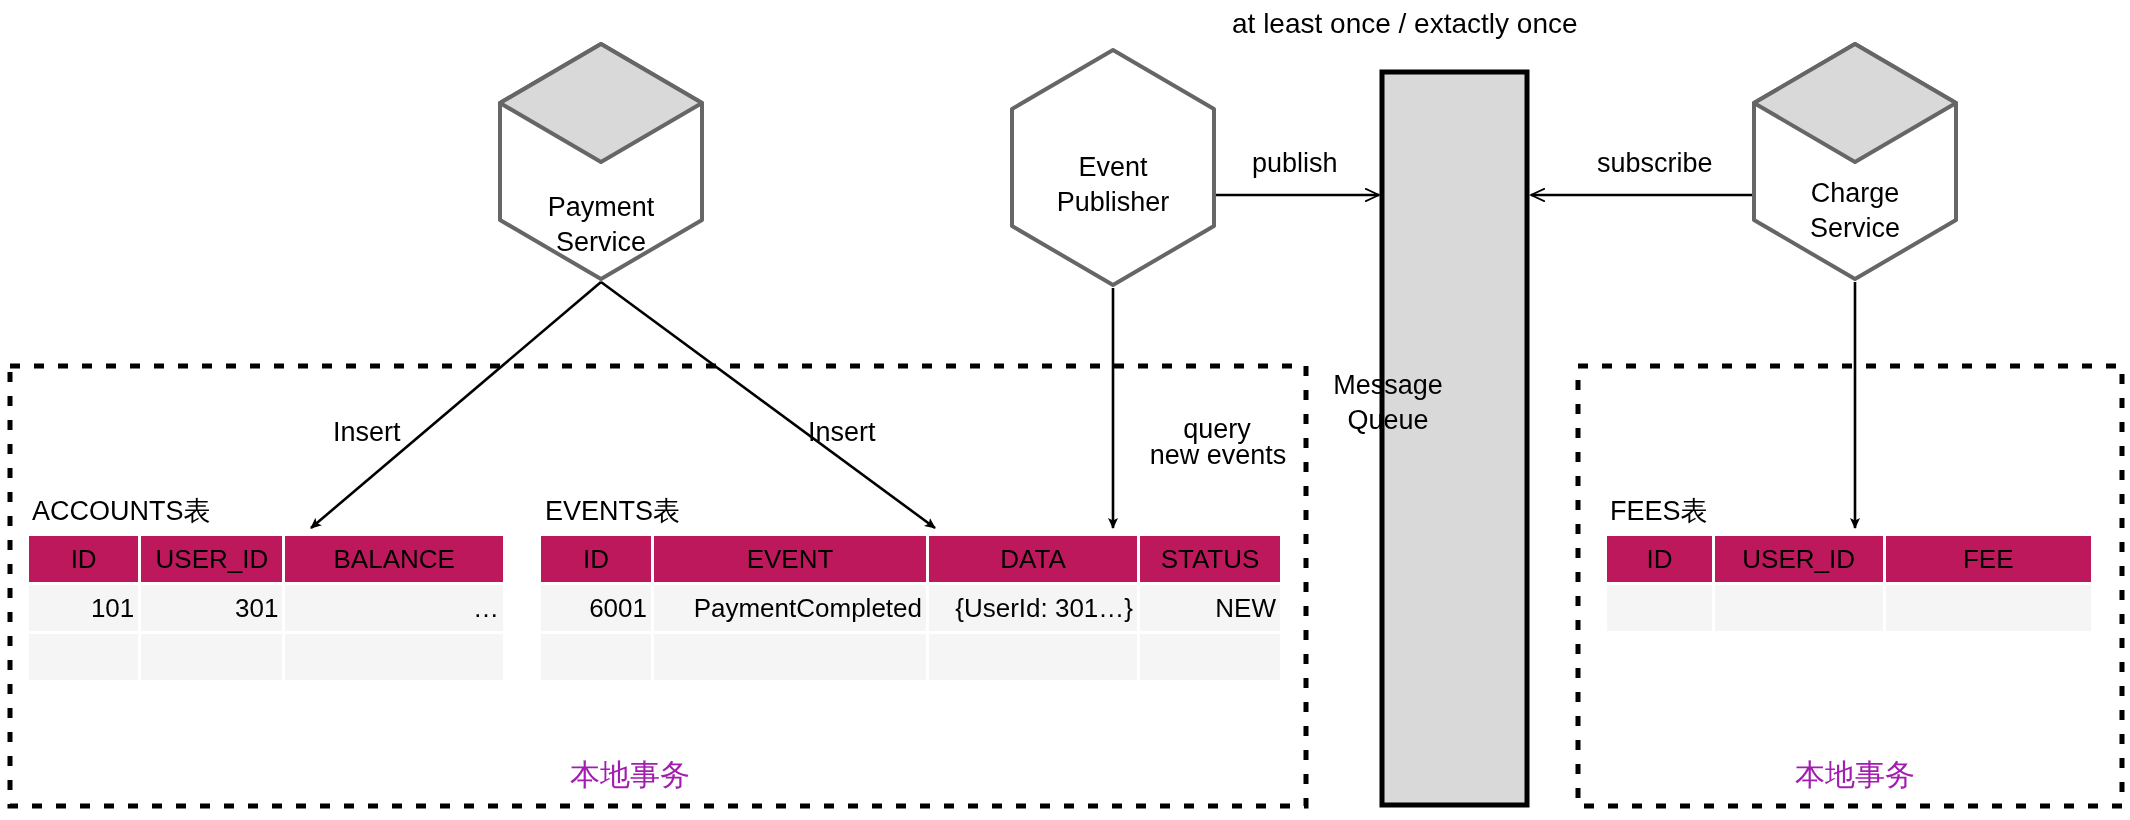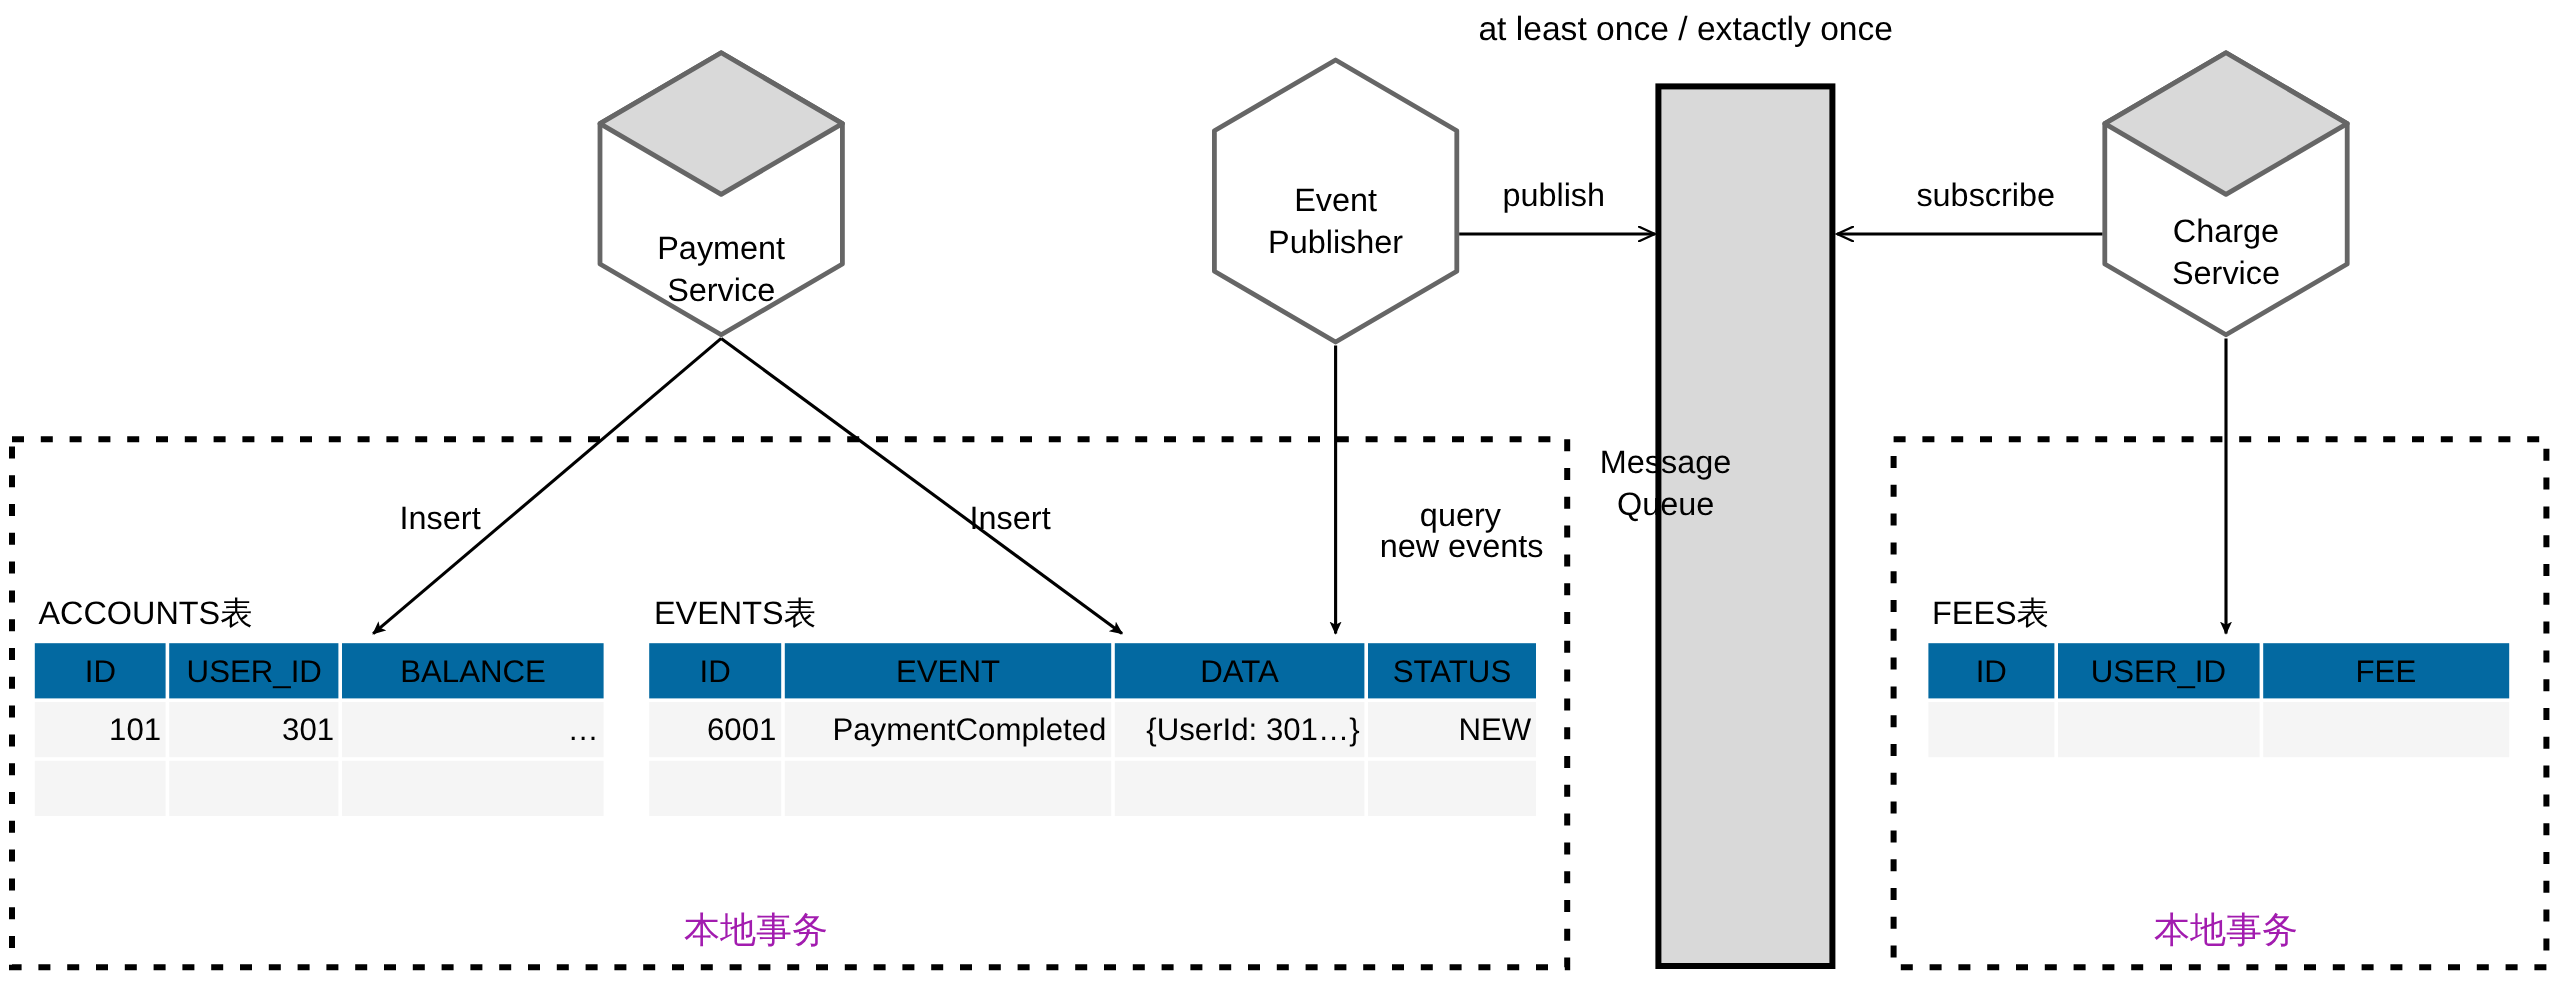--- a/index.html
+++ b/index.html
@@ -61,21 +61,21 @@
   }
 
   
   .tbl {
     position: absolute;
     border-collapse: separate;
     border-spacing: 3px;
     table-layout: fixed;
   }
   .tbl th {
-    background: #0369a1;
+    background: #be185d;
     font-weight: normal;
     font-size: 26px;
     height: 46px;
     padding: 0 4px;
     text-align: center;
     color: #000;
   }
   .tbl td {
     background: #f5f5f5;
     font-size: 26px;

